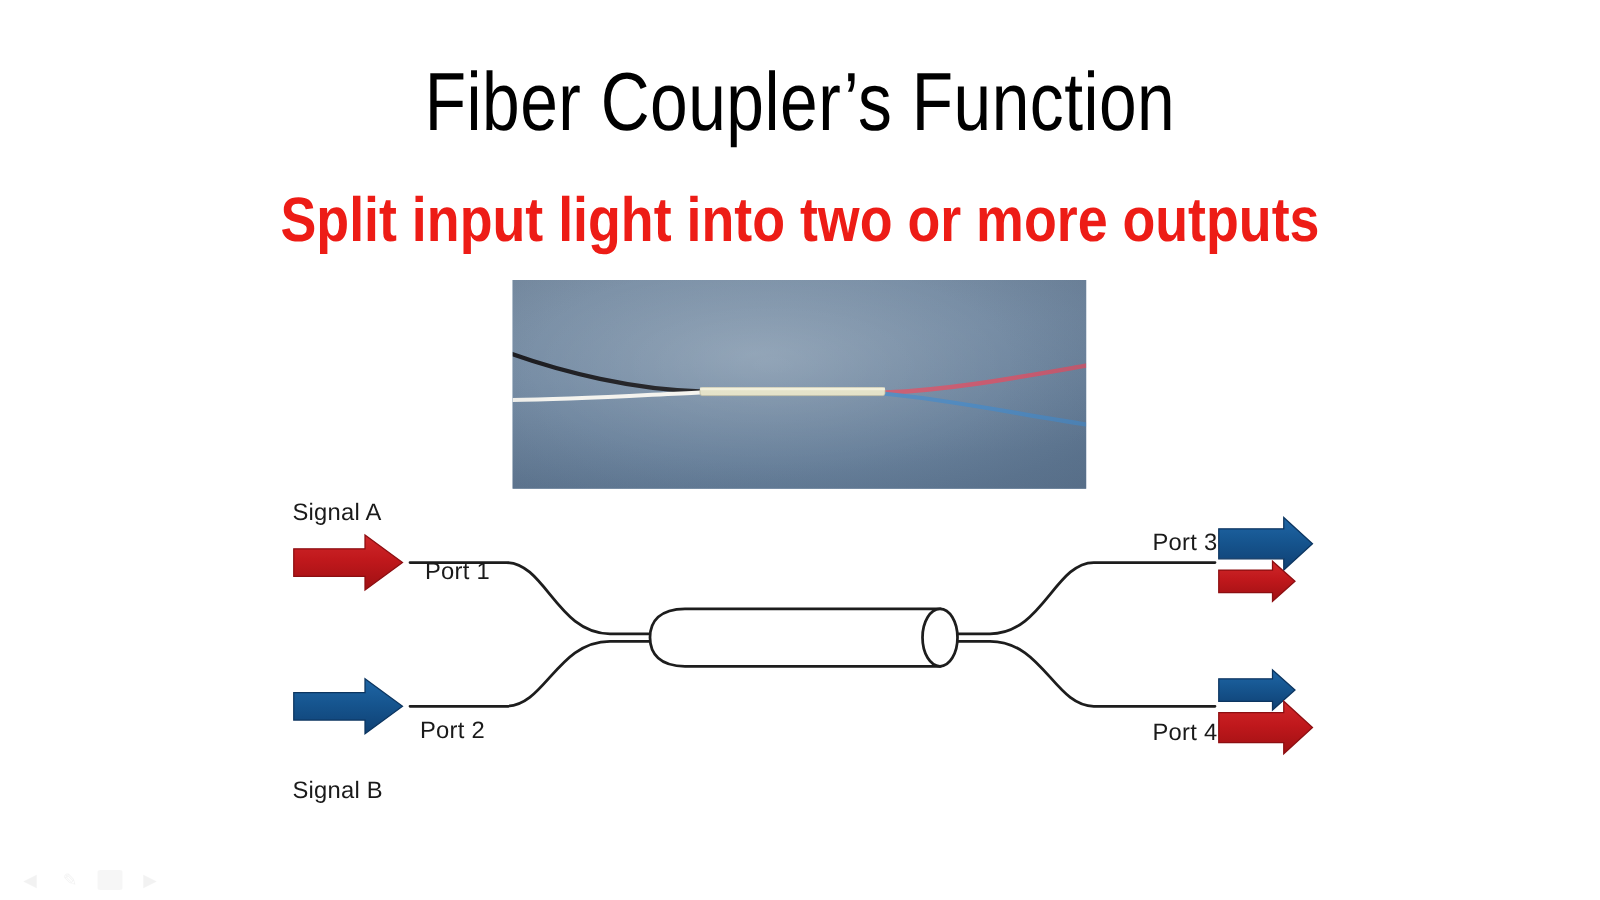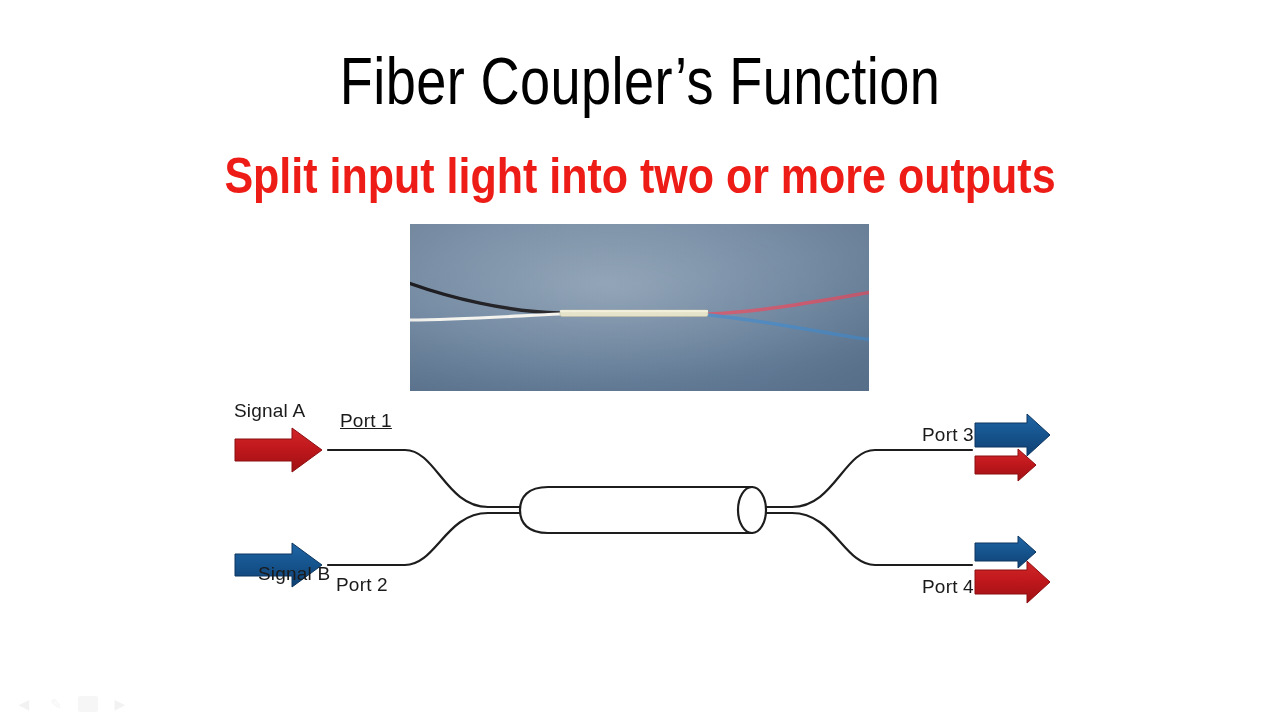--- a/index.html
+++ b/index.html
@@ -77,22 +77,22 @@
 
   .lbl {
     position: absolute;
     font-family: "Liberation Sans", sans-serif;
     font-size: 19px;
     color: #1a1a1a;
     white-space: nowrap;
     letter-spacing: 0.2px;
   }
   #lbl-signal-a { left: 234px; top: 400px; }
-  #lbl-port-1   { left: 340px; top: 410px; text-decoration: underline; }
-  #lbl-signal-b { left: 234px; top: 563px; margin-left: 24px; }
+  #lbl-port-1   { left: 340px; top: 447px; }
+  #lbl-signal-b { left: 234px; top: 622px; }
   #lbl-port-2   { left: 336px; top: 574px; }
   #lbl-port-3   { left: 922px; top: 424px; }
   #lbl-port-4   { left: 898px; top: 576px; margin-left: 24px; }
 
   
   #ppt-bar {
     position: absolute;
     left: 14px; bottom: 8px;
     display: flex;
     gap: 12px;

